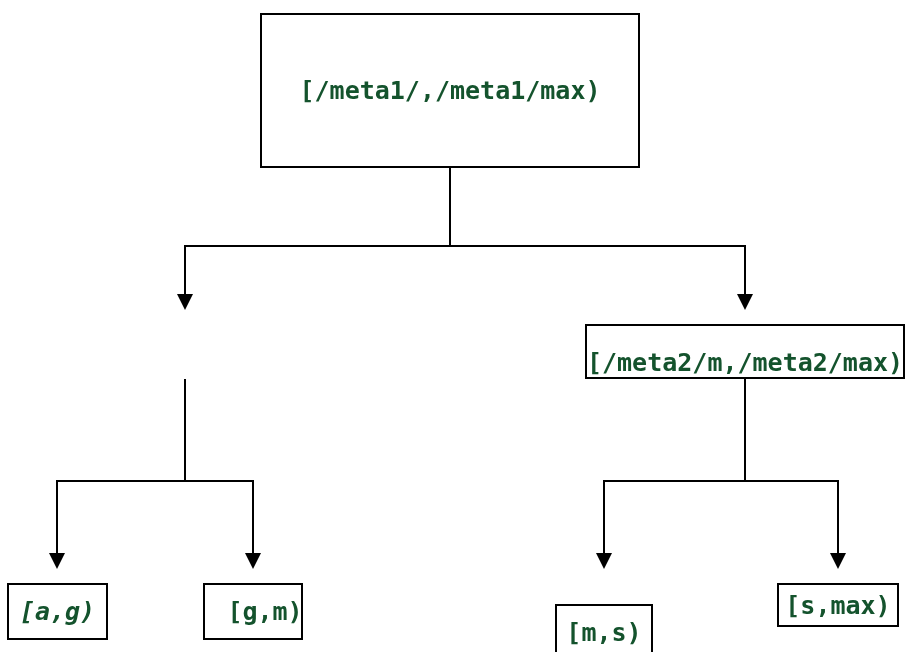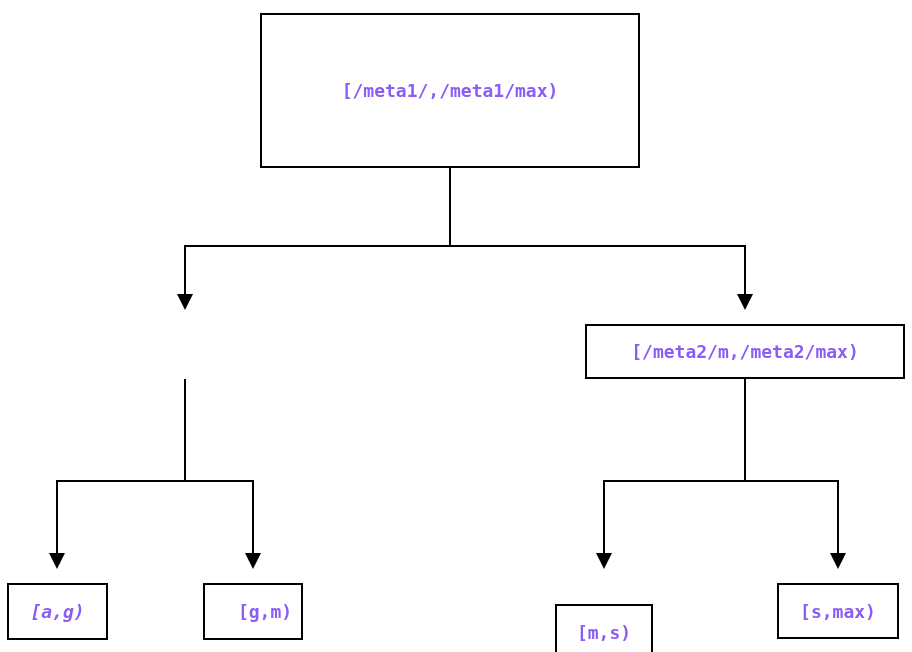--- a/index.html
+++ b/index.html
@@ -27,34 +27,34 @@
     position: absolute;
     box-sizing: border-box;
     border: 2px solid #000000;
     background: #ffffff;
     display: flex;
     align-items: center;
     justify-content: center;
     text-align: center;
   }
   .node-label {
-    font-size: 18px;
+    font-size: 25px;
     font-weight: 700;
-    color: #8b5cf6;
+    color: #14532d;
     white-space: nowrap;
     letter-spacing: 0px;
   }
   
   .node-root      { left: 260px; top: 13px;  width: 380px; height: 155px; }
   .node-left-mid  { left: 17px;  top: 324px; width: 336px; height: 55px;  }
-  .node-right-mid { left: 585px; top: 324px; width: 320px; height: 55px;  }
+  .node-right-mid { left: 585px; top: 324px; width: 320px; height: 55px; align-items: flex-end;  }
   .node-leaf-1    { left: 7px;   top: 583px; width: 101px; height: 57px; font-style: italic;  }
   .node-leaf-2    { left: 203px; top: 583px; width: 100px; height: 57px; padding-left: 24px;  }
   .node-leaf-3    { left: 555px; top: 604px; width: 98px;  height: 57px;  }
-  .node-leaf-4    { left: 777px; top: 583px; width: 122px; height: 56px;  }
+  .node-leaf-4    { left: 777px; top: 583px; width: 122px; height: 44px;  }
 </style>
 </head>
 <body>
 
 <div class="canvas">
 
   <svg class="edge-layer" viewBox="0 0 912 652" xmlns="http://www.w3.org/2000/svg" fill="none">
 
     <path d="M450,168 V247" stroke-width="2" stroke="#000000"></path>
     <path d="M184,246 H746" stroke-width="2" stroke="#000000"></path>

